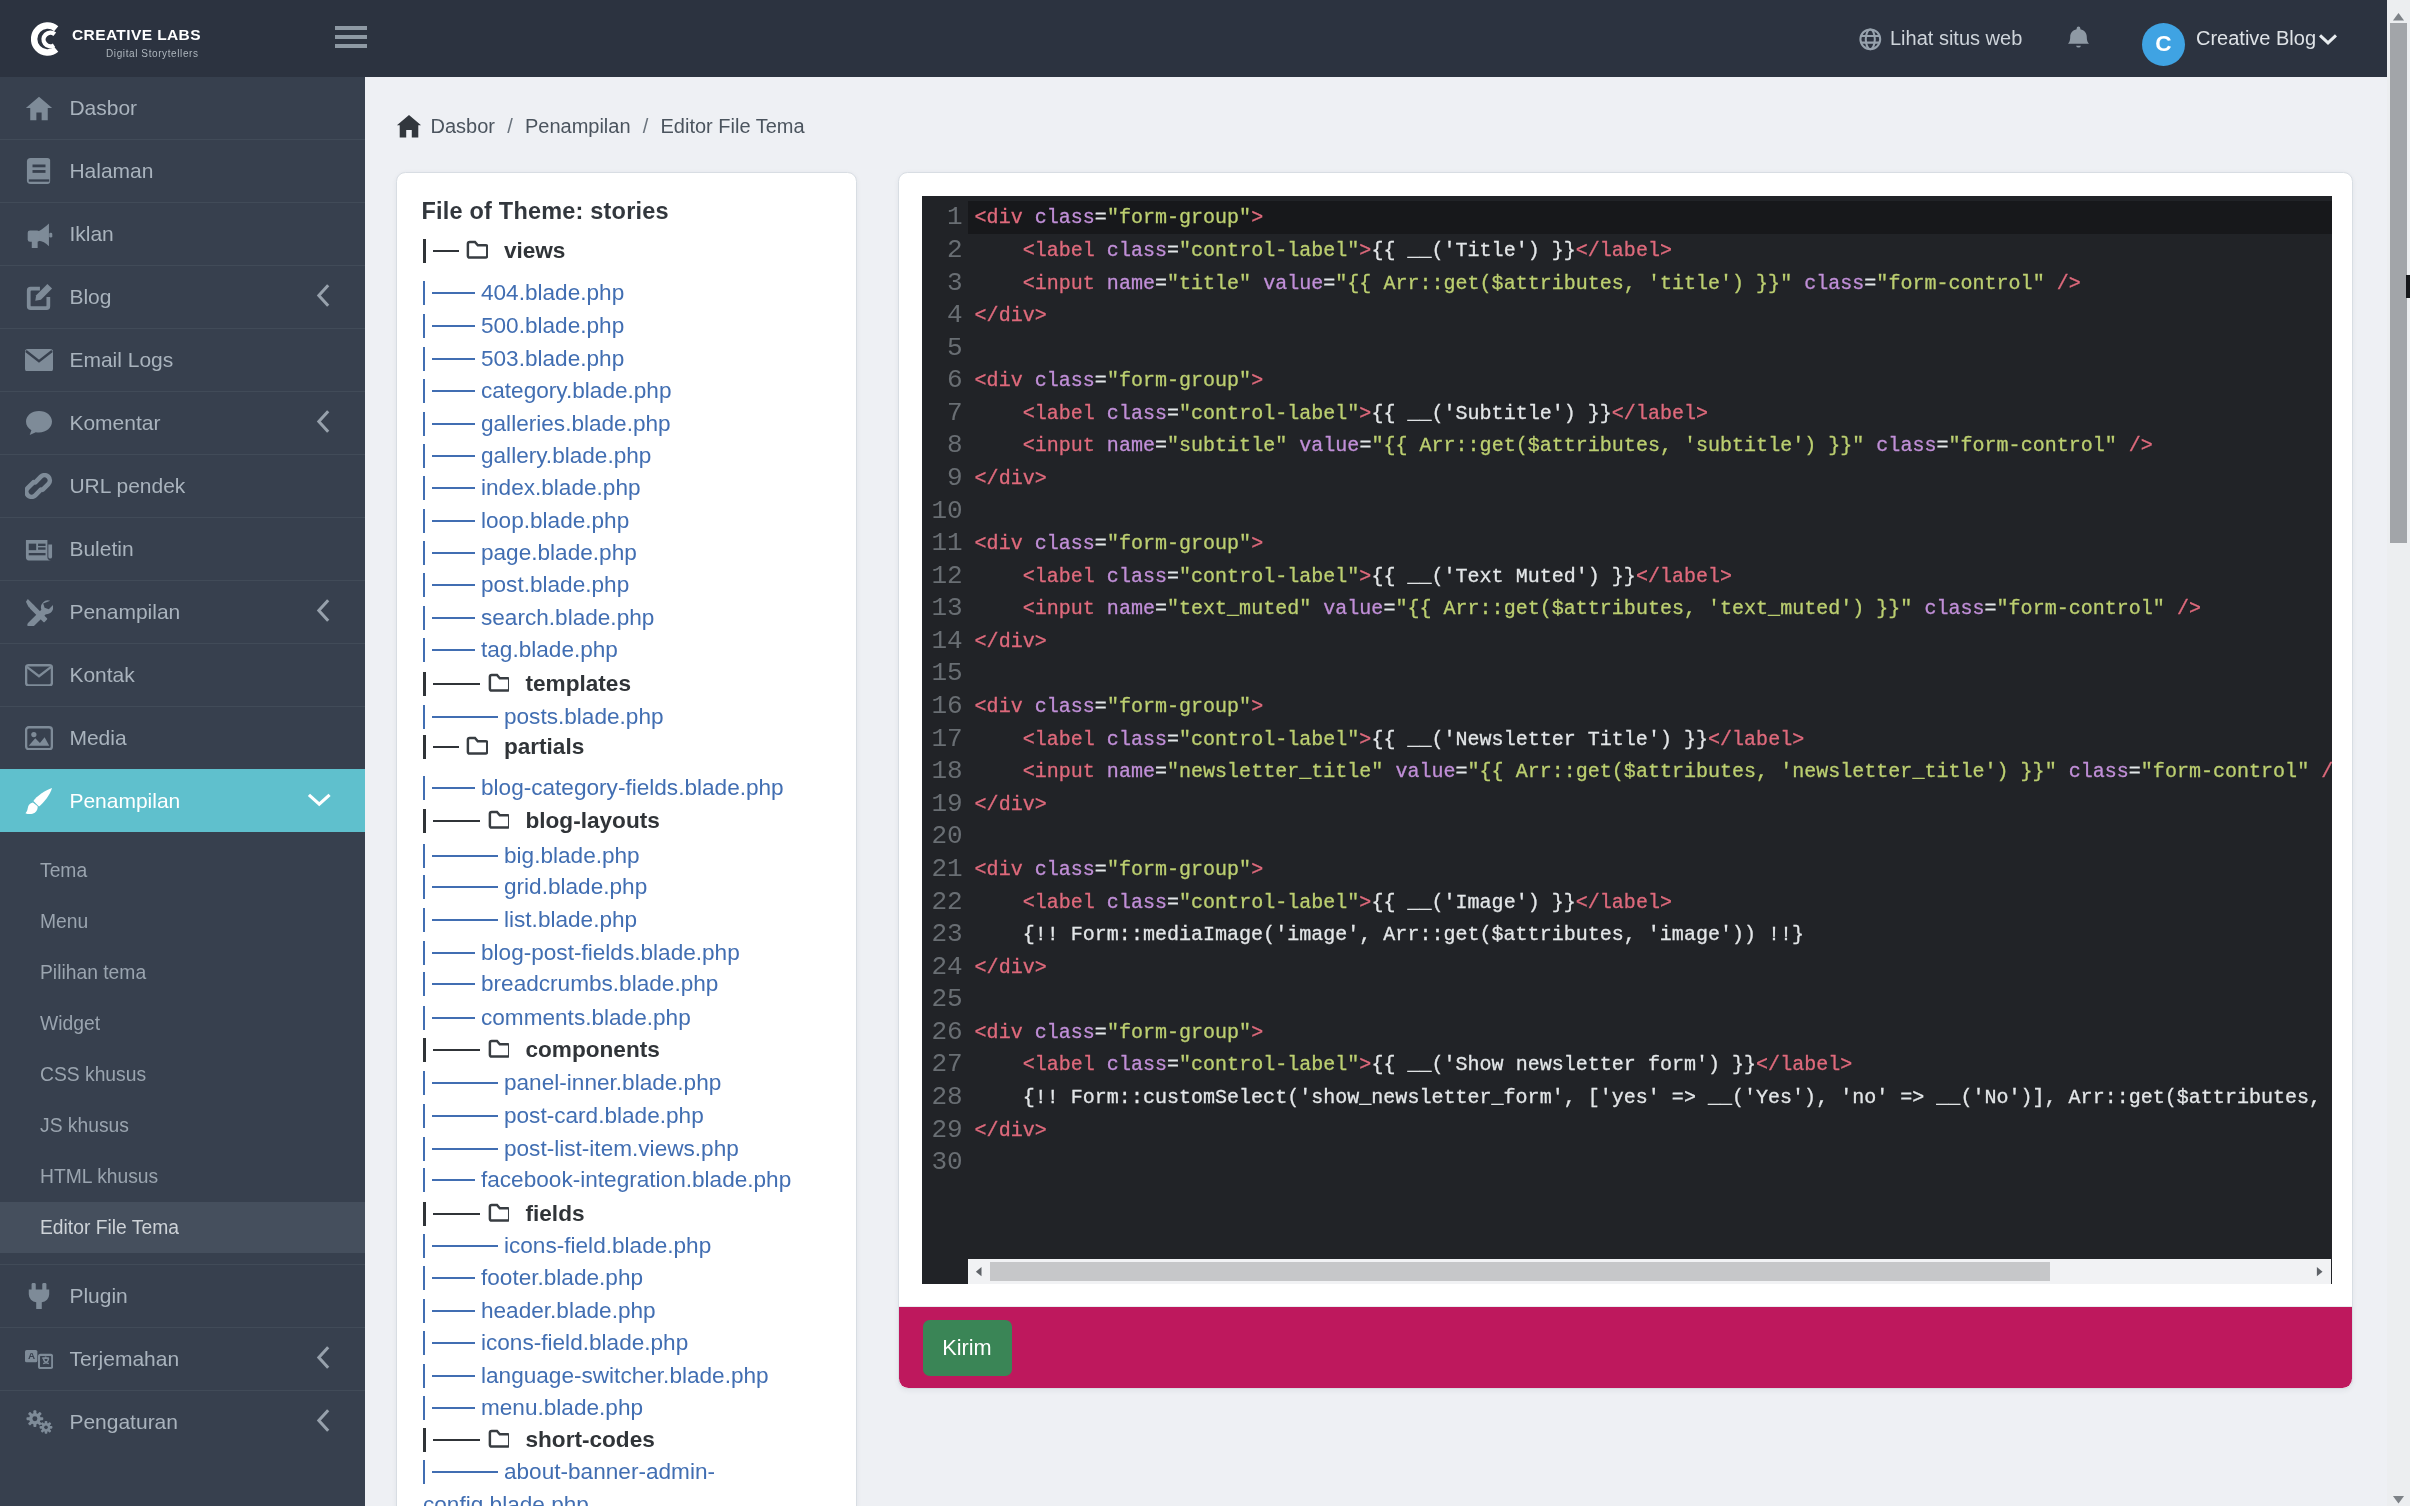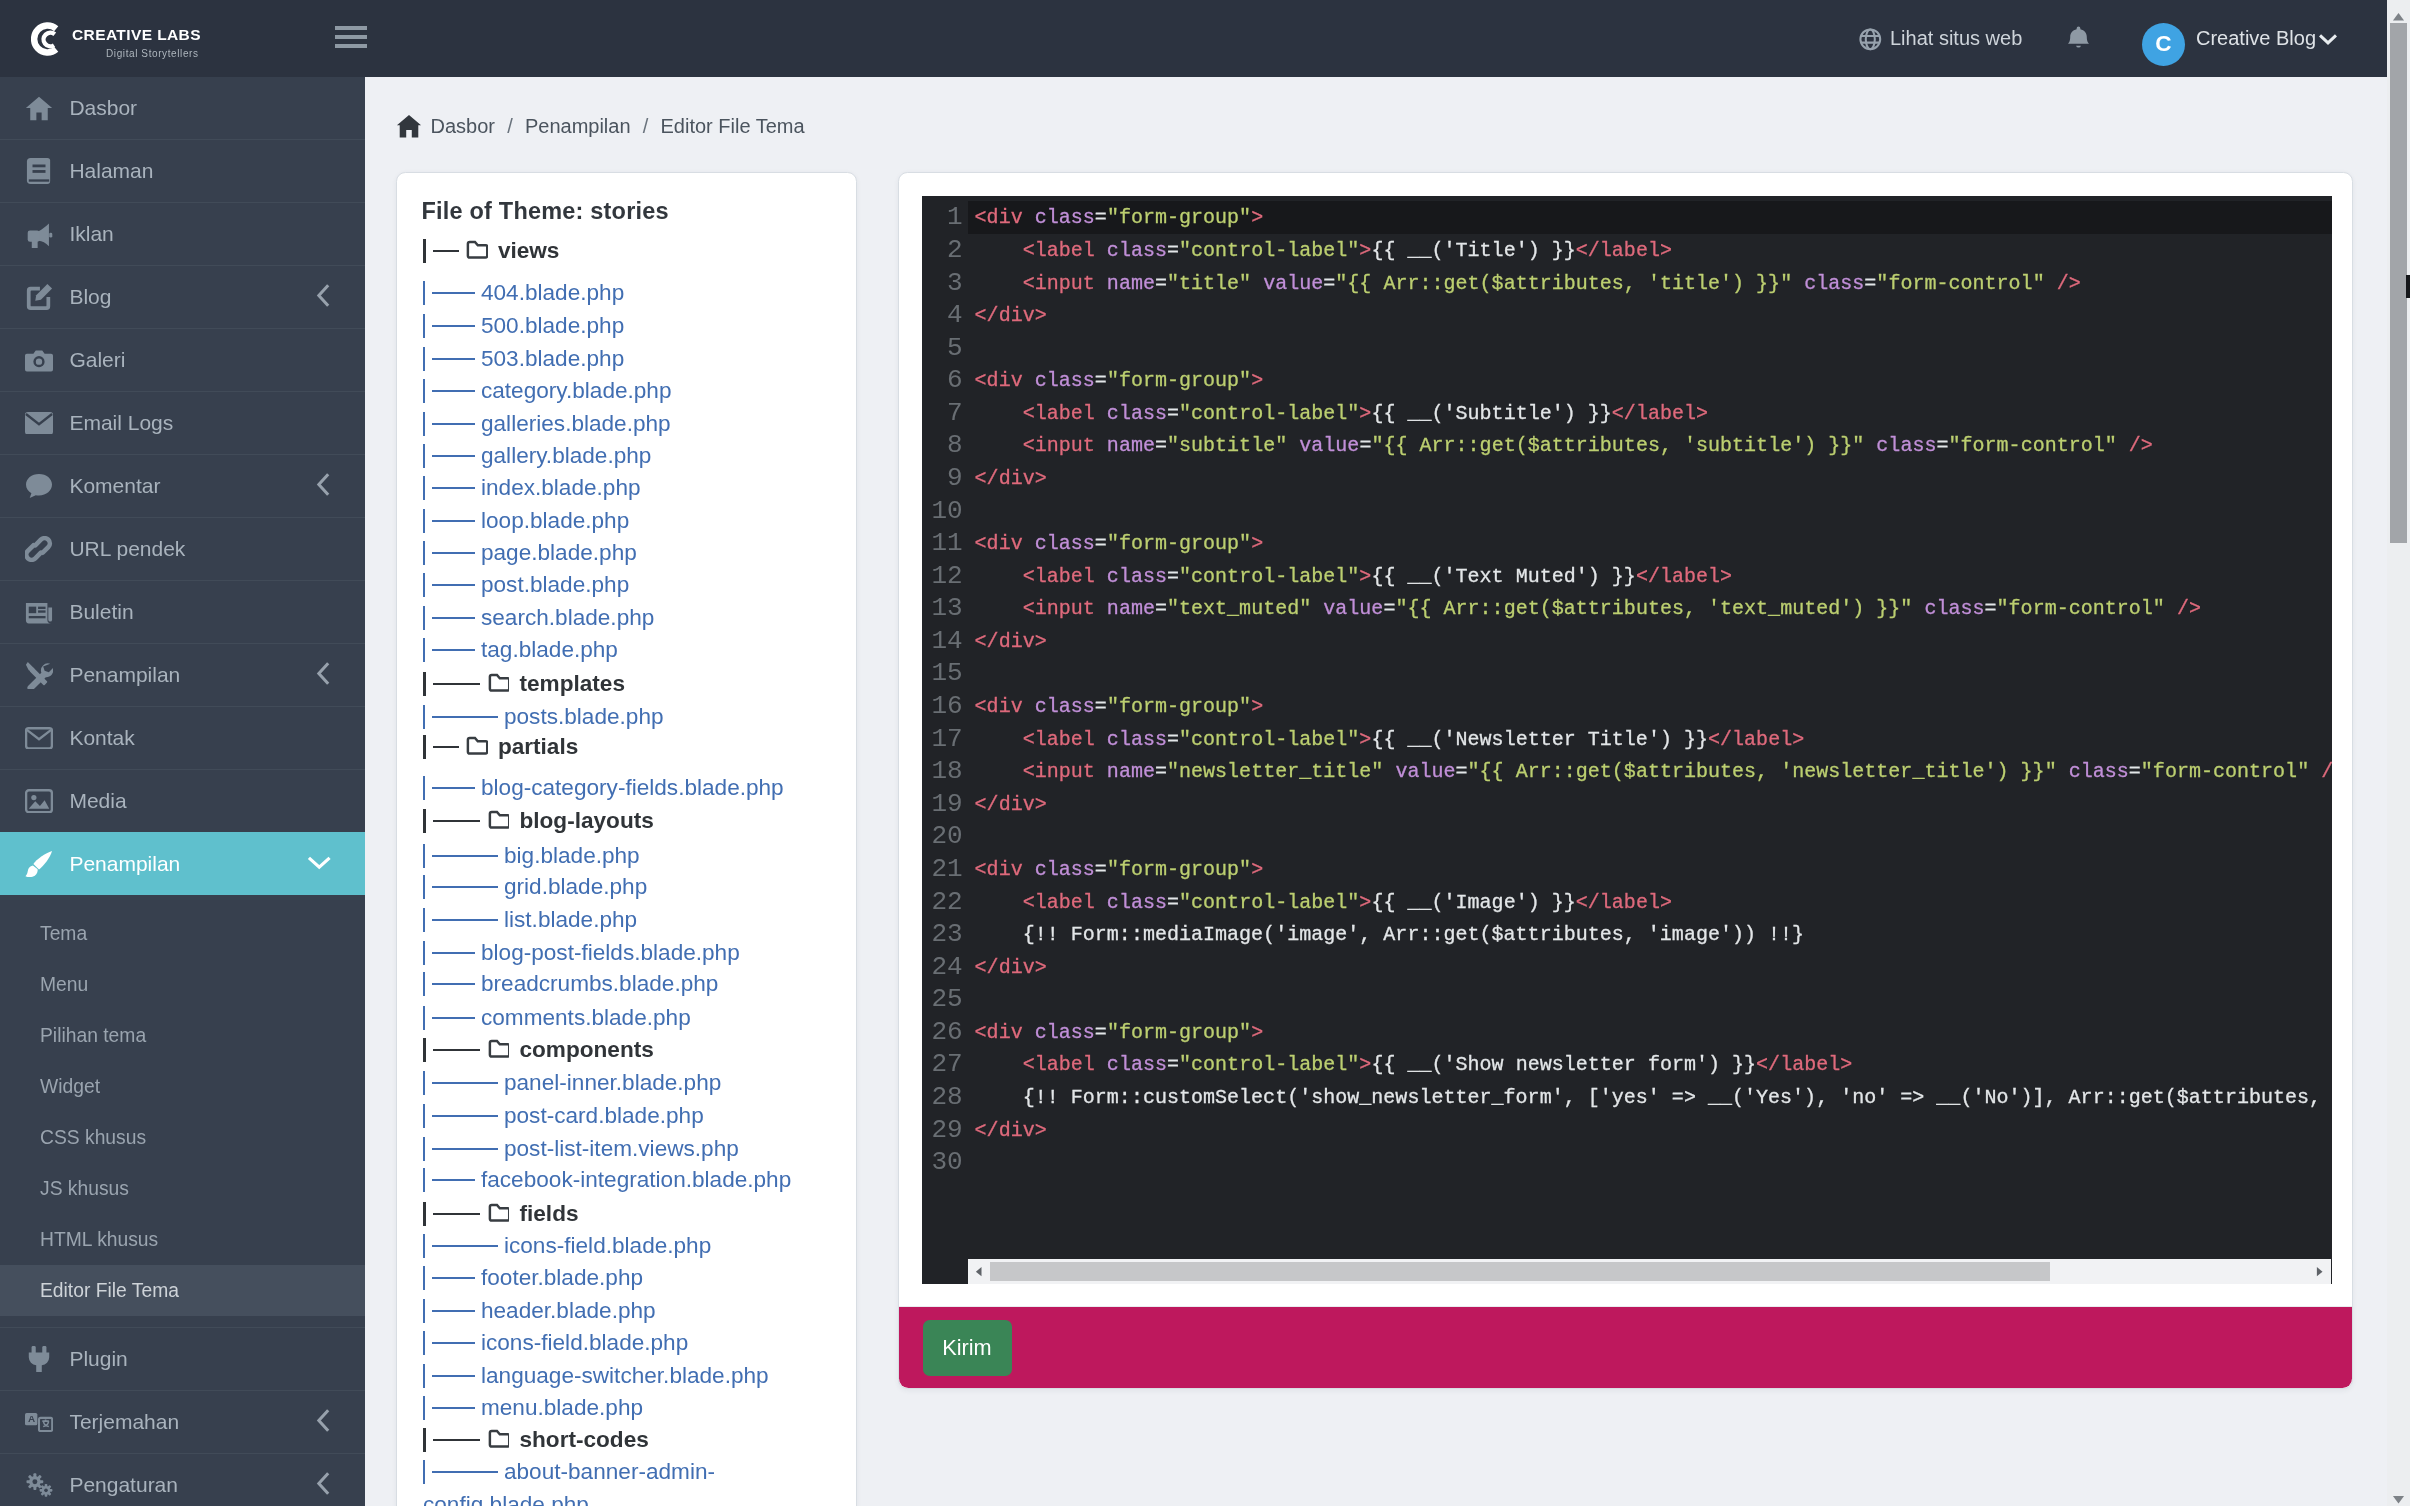--- a/index.html
+++ b/index.html
@@ -41,21 +41,21 @@
 .card-code{left:533px;top:95px;width:1455px;height:1217px}
 .treehead{position:absolute;left:24.5px;top:24.5px;font-size:23.5px;font-weight:bold;color:#32373d;letter-spacing:0.2px}
 .trow{position:absolute;left:26px;height:34px;display:flex;align-items:center;white-space:nowrap}
 .trow .pipe{width:1.9px;height:23.5px;background:currentColor;margin-right:7.5px;flex:none}
 .trow .dash{height:1.9px;background:currentColor;flex:none}
 .trow{color:#416eb2}
 .trow.folder{color:#303438;font-weight:bold}
 .trow.folder .pipe{width:2.8px}
 .trow .nm{margin-left:5.6px;font-size:22.6px;letter-spacing:0px}
 .trow .fico{margin-left:7.5px;flex:none}
-.trow.folder .nm{margin-left:10px}
+.trow.folder .nm{margin-left:16px}
 
 .ed{position:absolute;left:22.6px;top:22.6px;width:1410px;height:1088px;background:#212327;overflow:hidden;font-family:"Liberation Mono",monospace}
 .edline{position:absolute;left:0;width:100%;height:33px}
 .edline.hl{background:#17181b;left:46px}
 .lnum{position:absolute;width:41px;text-align:right;font-size:26px;line-height:33px;color:#696e73;font-family:"Liberation Mono",monospace}
 .code{position:absolute;left:53px;font-size:20px;line-height:33px;color:#e3e6e8;white-space:pre;letter-spacing:0.02px;-webkit-text-stroke:0.3px}
 .tk-t{color:#df6a7c}.tk-a{color:#c18fd8}.tk-s{color:#bccf70}
 
 .hsb{position:absolute;left:46px;bottom:0;width:1363px;height:24.5px;background:#f1f2f4;display:flex}
 .hsb .ar{width:22.6px;height:24.5px;background:#f1f2f4;position:relative;flex:none}
@@ -145,30 +145,20 @@
         <span class="mico">
           <svg width="28" height="28" viewBox="0 0 30 30" style="">
             <path d="M2 8 a4 4 0 0 1 4 -4 h10 v4 h-9 a1 1 0 0 0 -1 1 v15 a1 1 0 0 0 1 1 h15 a1 1 0 0 0 1 -1 v-9 h4 v10 a4 4 0 0 1 -4 4 h-17 a4 4 0 0 1 -4 -4 z" fill="#7e8b98"></path>
             <path d="M12 13 L24 1 L29 6 L17 18 L11 19 Z" fill="#7e8b98"></path>
           </svg>
         </span>
         <span class="mlab">Blog</span>
         <span class="chev"><svg width="15" height="24.5" viewBox="0 0 16 26" style="">
             <path d="M13 2 L3 13 L13 24" stroke="#97a1ac" stroke-width="3.2" fill="none"></path>
           </svg></span>
-      </li>
-      <li>
-        <span class="mico">
-          <svg width="28" height="24.5" viewBox="0 0 30 26" style="">
-            <path d="M2 6 h7 l2.5 -3.5 h7 L21 6 h7 a2 2 0 0 1 2 2 v15 a2 2 0 0 1 -2 2 h-26 a2 2 0 0 1 -2 -2 v-15 a2 2 0 0 1 2 -2 z" fill="#7e8b98"></path>
-            <circle cx="15" cy="14.5" r="6" fill="#37404e"></circle>
-            <circle cx="15" cy="14.5" r="3.4" fill="#7e8b98"></circle>
-          </svg>
-        </span>
-        <span class="mlab">Galeri</span>
       </li>
       <li>
         <span class="mico">
           <svg width="28" height="22.6" viewBox="0 0 30 24" style="">
             <rect x="0" y="0" width="30" height="24" rx="3" fill="#7e8b98"></rect>
             <path d="M1 2 L15 13 L29 2" stroke="#37404e" stroke-width="2.5" fill="none"></path>
           </svg>
         </span>
         <span class="mlab">Email Logs</span>
       </li>

